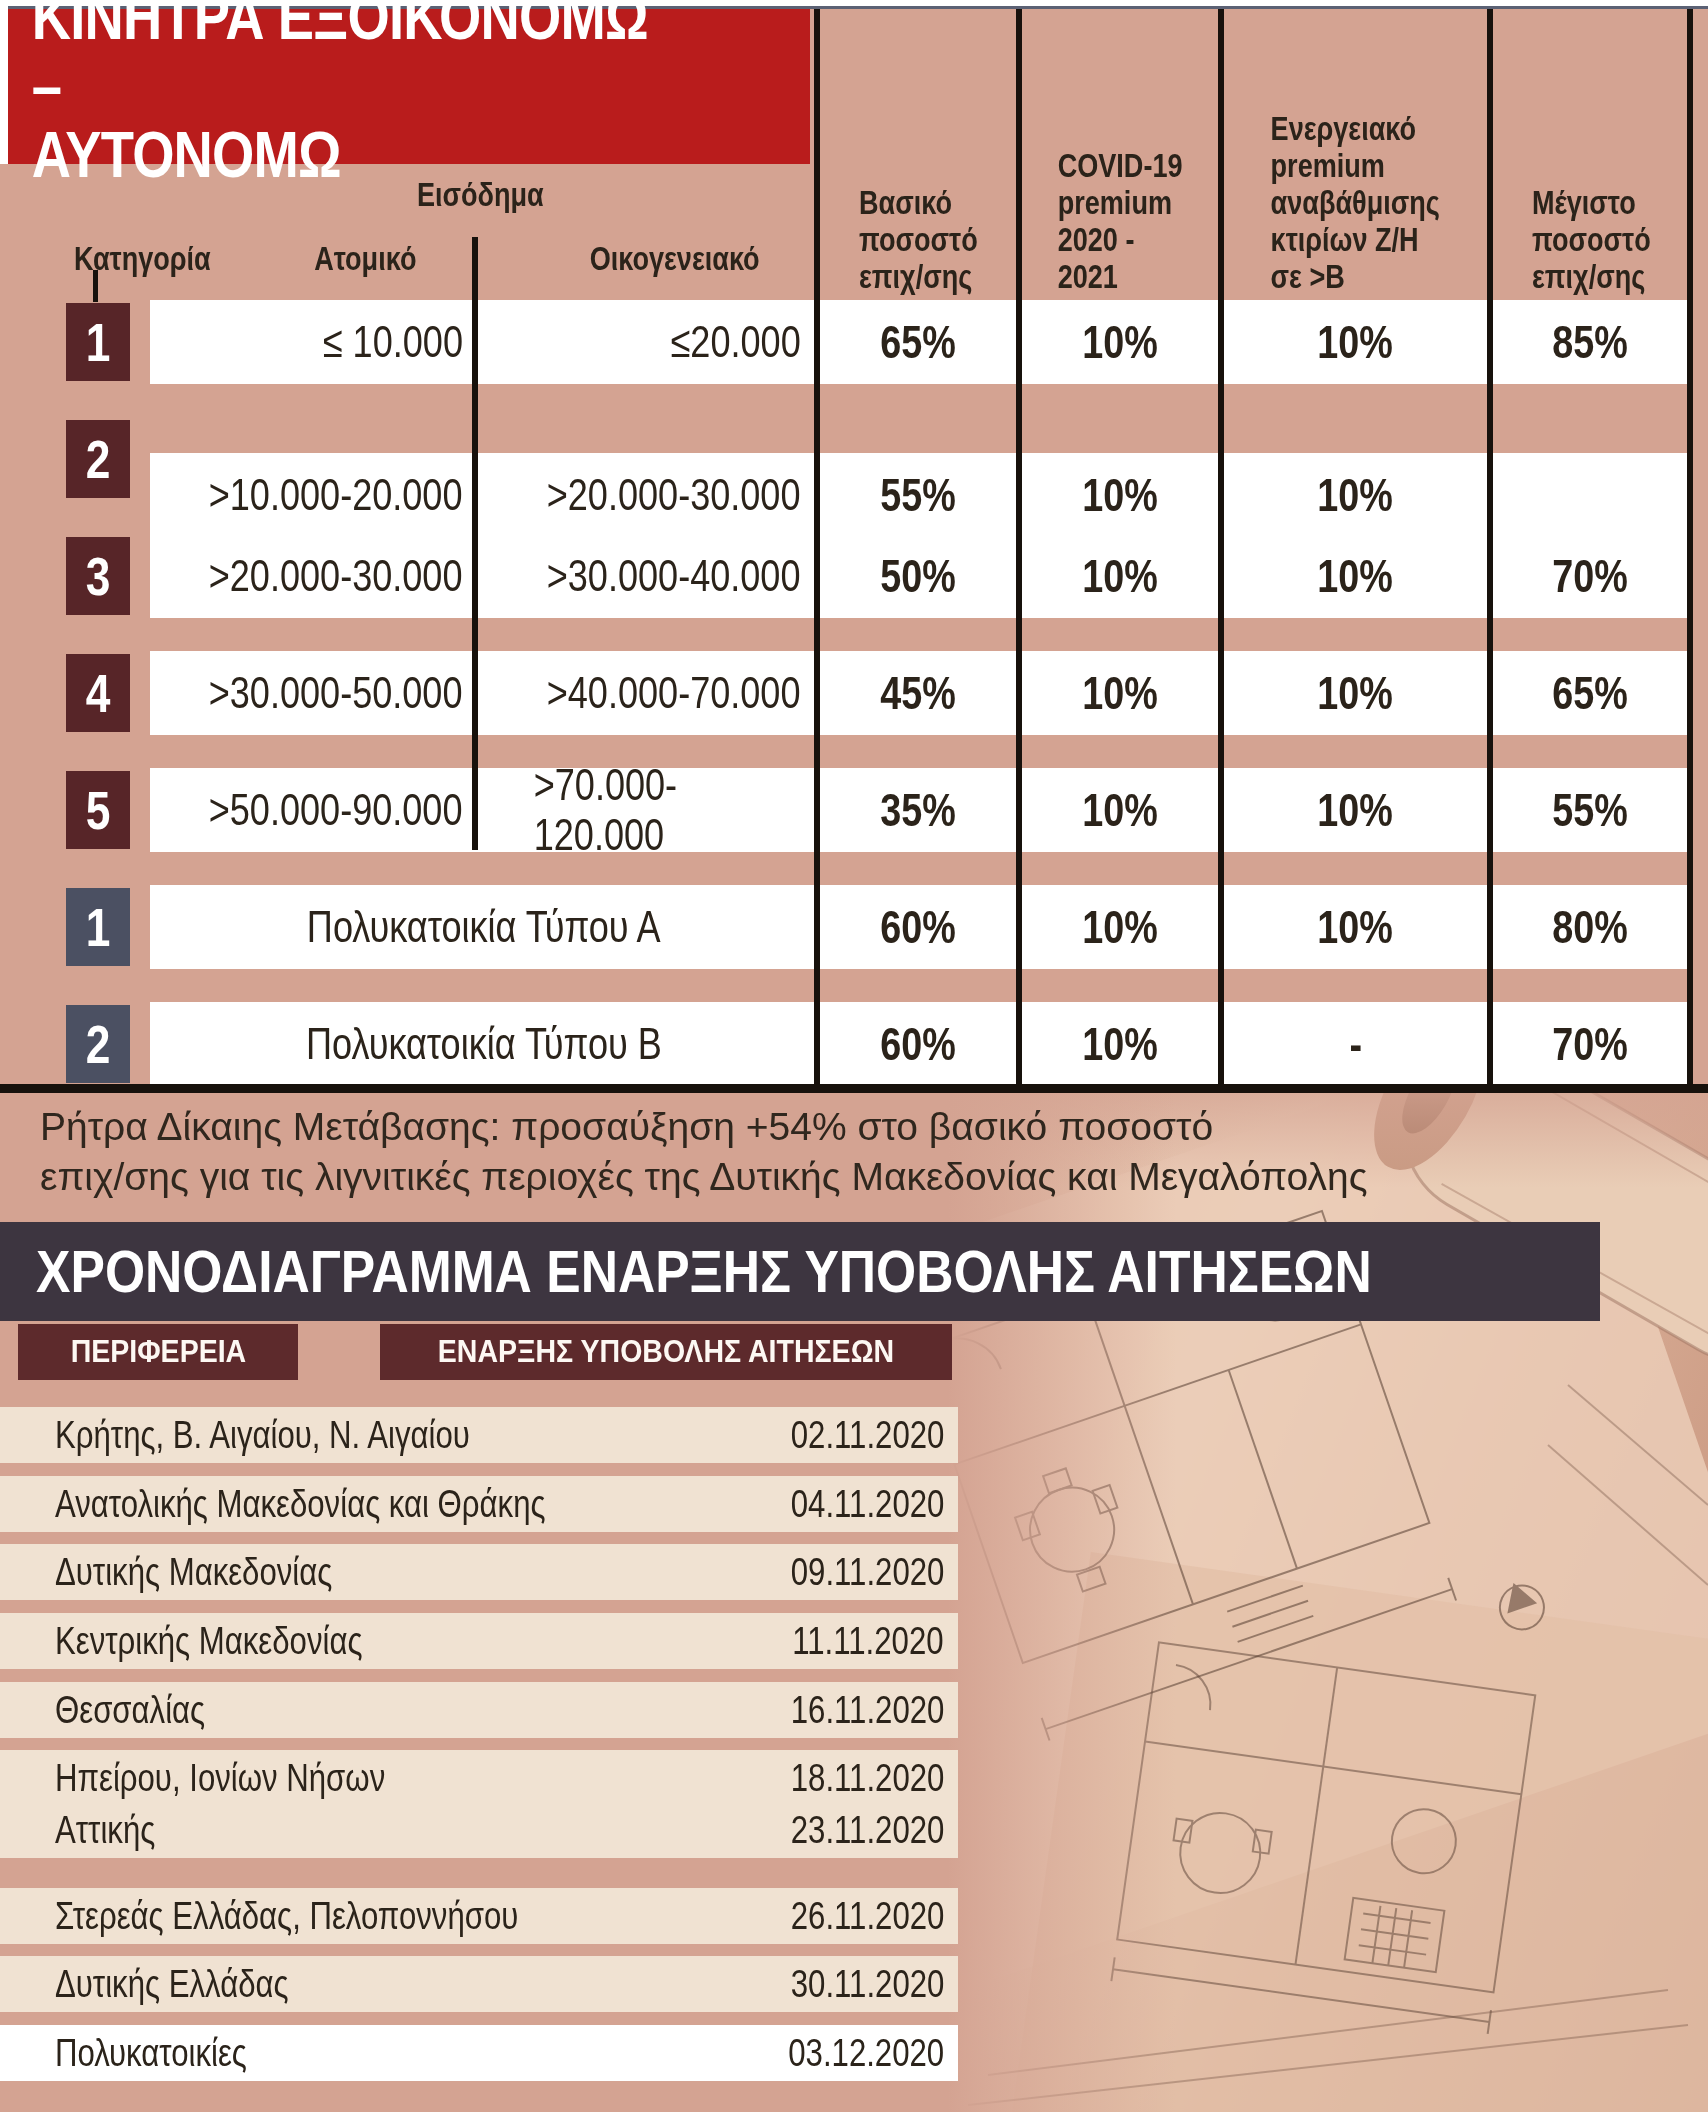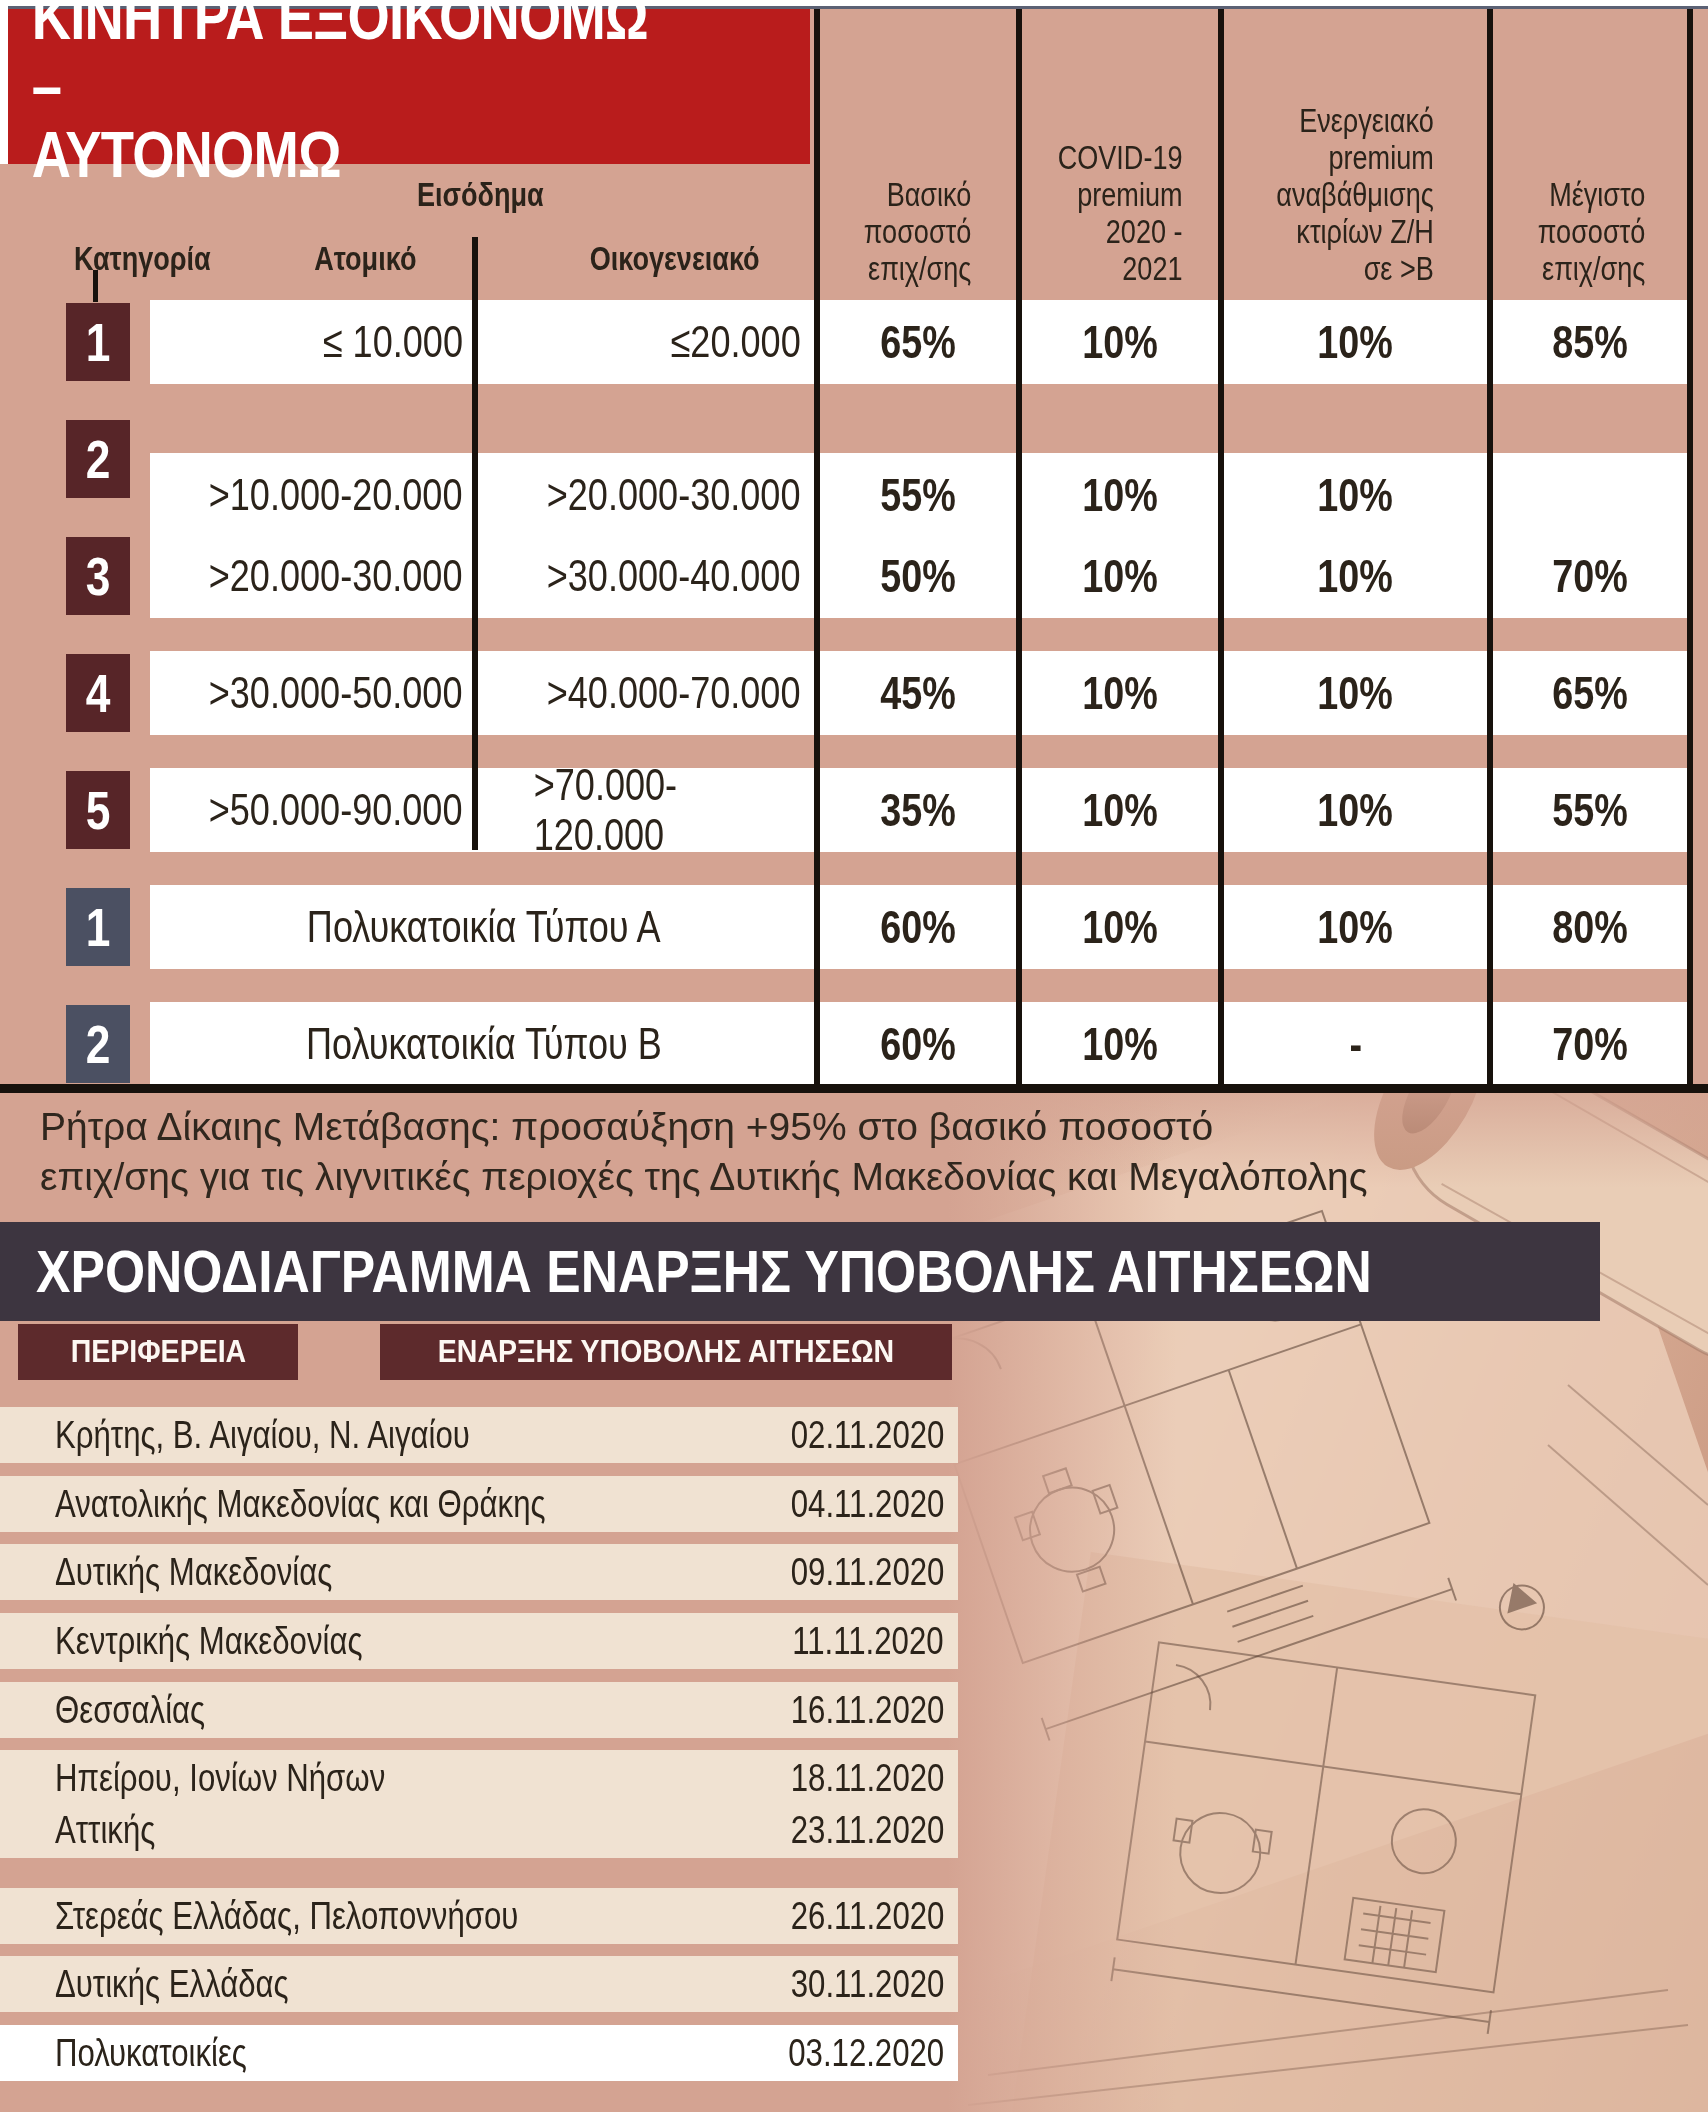--- a/index.html
+++ b/index.html
@@ -14,22 +14,22 @@
   .sliver{position:absolute;left:0;top:0;width:8px;height:164px;background:#ffffff;}
 
   
   .title-block{position:absolute;left:8px;top:9px;width:802px;height:155px;background:#b91c1c;
                display:flex;align-items:center;}
   .title-block .t{color:#fff;font-weight:700;font-size:64px;line-height:1.08;white-space:pre-line;
                   padding-left:28px;transform:scaleX(.85);transform-origin:0 50%;letter-spacing:-1px;}
 
   
   .hlabel{position:absolute;font-weight:700;font-size:33px;text-align:center;}
-  .colh{position:absolute;top:40px;height:248px;display:flex;align-items:flex-end;justify-content:center;
-        text-align:right;font-weight:400;font-size:33px;line-height:1.12;}
+  .colh{position:absolute;top:48px;height:248px;display:flex;align-items:flex-end;justify-content:center;
+        text-align:left;font-weight:700;font-size:33px;line-height:1.12;}
   .colh .sx{white-space:pre-line;transform-origin:50% 100%;}
 
   
   .vl{position:absolute;top:9px;height:1081px;width:6px;background:#17110c;}
   .vl-div{position:absolute;left:472px;top:237px;width:6px;height:613px;background:#17110c;}
   .tick{position:absolute;left:93px;top:270px;width:5px;height:32px;background:#17110c;}
   .rule{position:absolute;left:0;top:1084px;width:1708px;height:9px;background:#17110c;}
 
   
   .trow{position:absolute;left:150px;width:1540px;height:84px;background:#ffffff;}
@@ -341,21 +341,21 @@
 
   <div class="vl" style="left:814px;"></div>
   <div class="vl" style="left:1016px;"></div>
   <div class="vl" style="left:1218px;"></div>
   <div class="vl" style="left:1487px;"></div>
   <div class="vl" style="left:1687px;"></div>
   <div class="vl-div"></div>
   <div class="tick"></div>
   <div class="rule"></div>
 
-  <div class="note">Ρήτρα Δίκαιης Μετάβασης: προσαύξηση +95% στο βασικό ποσοστό
+  <div class="note">Ρήτρα Δίκαιης Μετάβασης: προσαύξηση +54% στο βασικό ποσοστό
 επιχ/σης για τις λιγνιτικές περιοχές της Δυτικής Μακεδονίας και Μεγαλόπολης</div>
 
   <div class="band2">
     <div class="t">ΧΡΟΝΟΔΙΑΓΡΑΜΜΑ ΕΝΑΡΞΗΣ ΥΠΟΒΟΛΗΣ ΑΙΤΗΣΕΩΝ</div>
   </div>
   <div class="chip" style="left:380px;width:572px;">
     <span class="sx">ΕΝΑΡΞΗΣ ΥΠΟΒΟΛΗΣ ΑΙΤΗΣΕΩΝ</span>
   </div>
   <div class="chip" style="left:18px;width:280px;">
     <span class="sx">ΠΕΡΙΦΕΡΕΙΑ</span>

